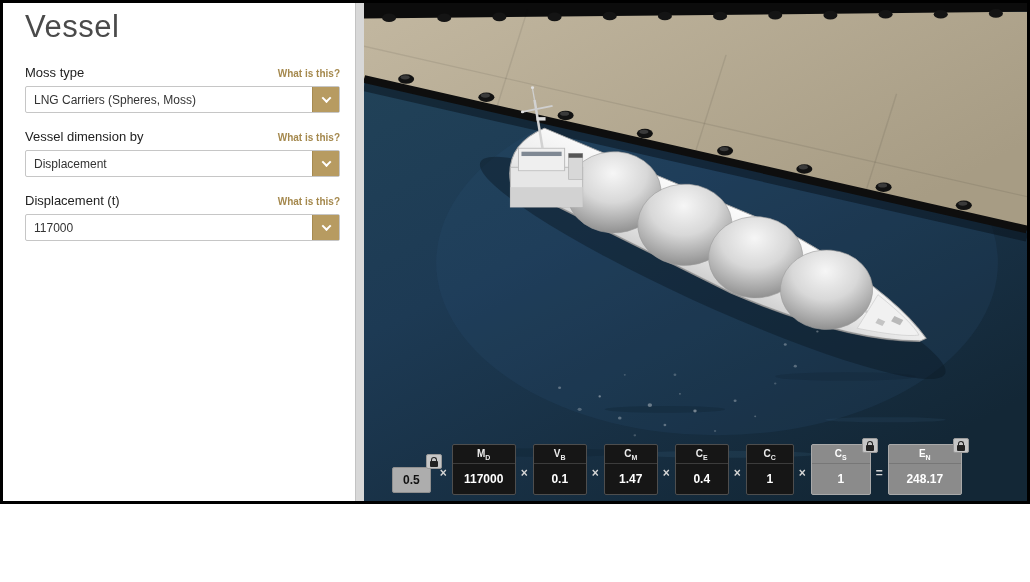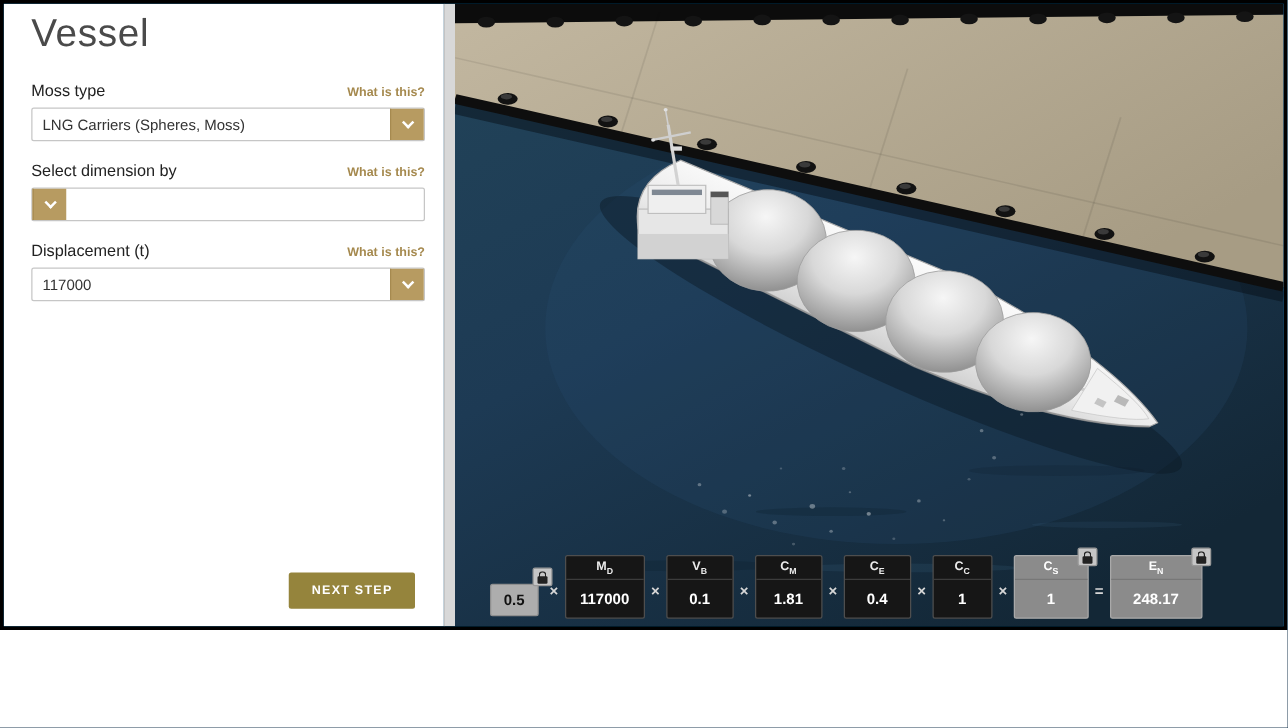--- a/index.html
+++ b/index.html
@@ -103,44 +103,44 @@
       <div class="select">
         <span class="select-value">LNG Carriers (Spheres, Moss)</span>
         <button class="select-btn">
           <span class="chevron-down"></span>
         </button>
       </div>
     </div>
 
     <div class="field">
       <div class="field-head">
-        <span class="field-label">Select dimension by</span>
+        <span class="field-label">Vessel dimension by</span>
         <span class="help-link">What is this?</span>
       </div>
       <div class="select">
+        <span class="select-value">Displacement</span>
         <button class="select-btn">
           <span class="chevron-down"></span>
         </button>
       </div>
     </div>
 
     <div class="field">
       <div class="field-head">
         <span class="field-label">Displacement (t)</span>
         <span class="help-link">What is this?</span>
       </div>
       <div class="select">
         <span class="select-value">117000</span>
         <button class="select-btn">
           <span class="chevron-down"></span>
         </button>
       </div>
     </div>
 
-    <button class="next-btn">NEXT STEP</button>
   </aside>
 
   <div class="divider"></div>
 
   <main class="viewport">
 
     <svg class="scene-svg" viewBox="0 0 661 576" preserveAspectRatio="none">
       <defs>
         <linearGradient id="waterGrad" x1="0" y1="0" x2="0.7" y2="1">
           <stop offset="0" stop-color="#224459"></stop>
@@ -291,21 +291,21 @@
 
       <div class="term">
         <div class="term-header"><span>V</span><sub>B</sub></div>
         <div class="term-value">0.1</div>
       </div>
 
       <span class="op">×</span>
 
       <div class="term">
         <div class="term-header"><span>C</span><sub>M</sub></div>
-        <div class="term-value">1.81</div>
+        <div class="term-value">1.47</div>
       </div>
 
       <span class="op">×</span>
 
       <div class="term">
         <div class="term-header"><span>C</span><sub>E</sub></div>
         <div class="term-value">0.4</div>
       </div>
 
       <span class="op">×</span>

